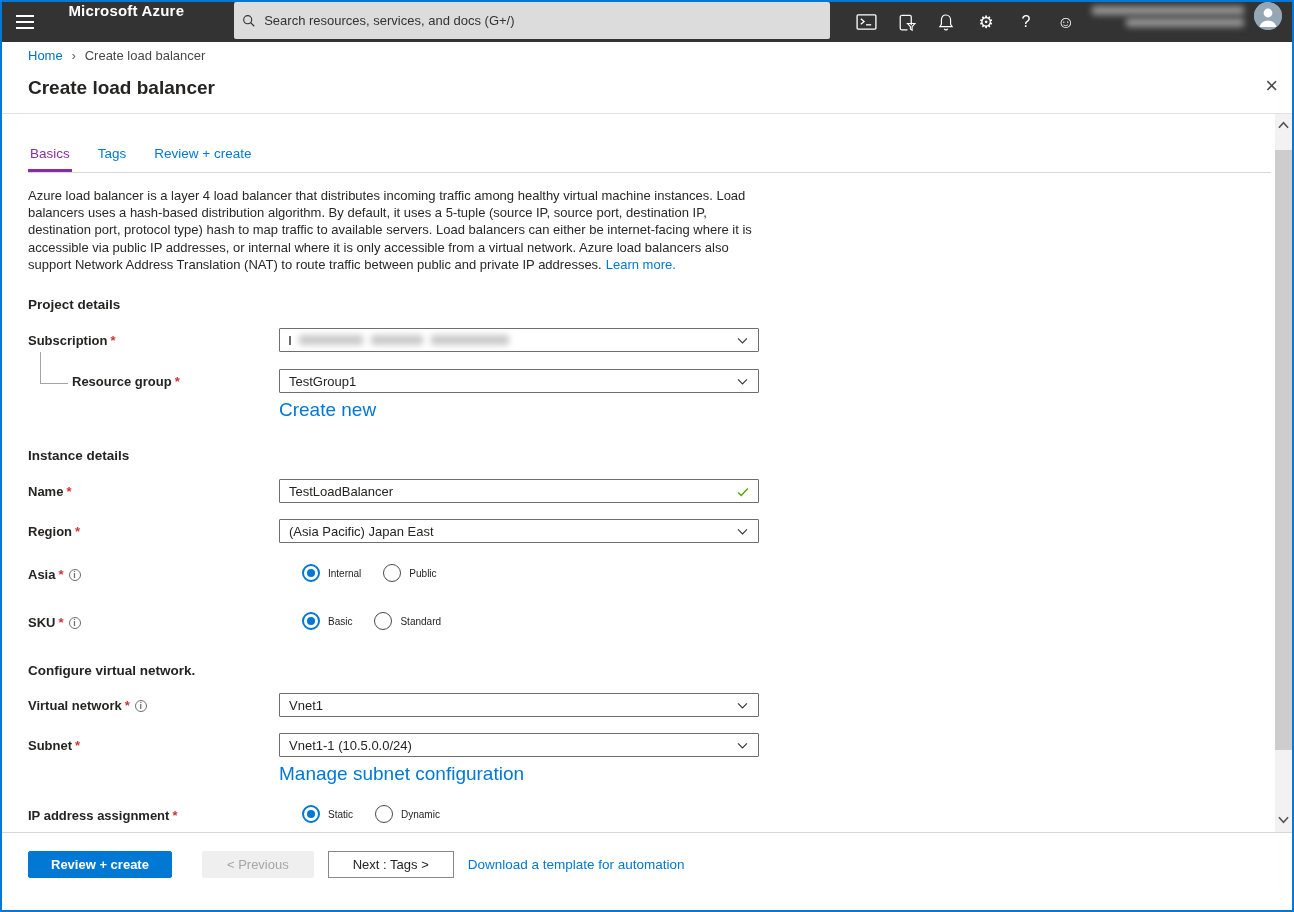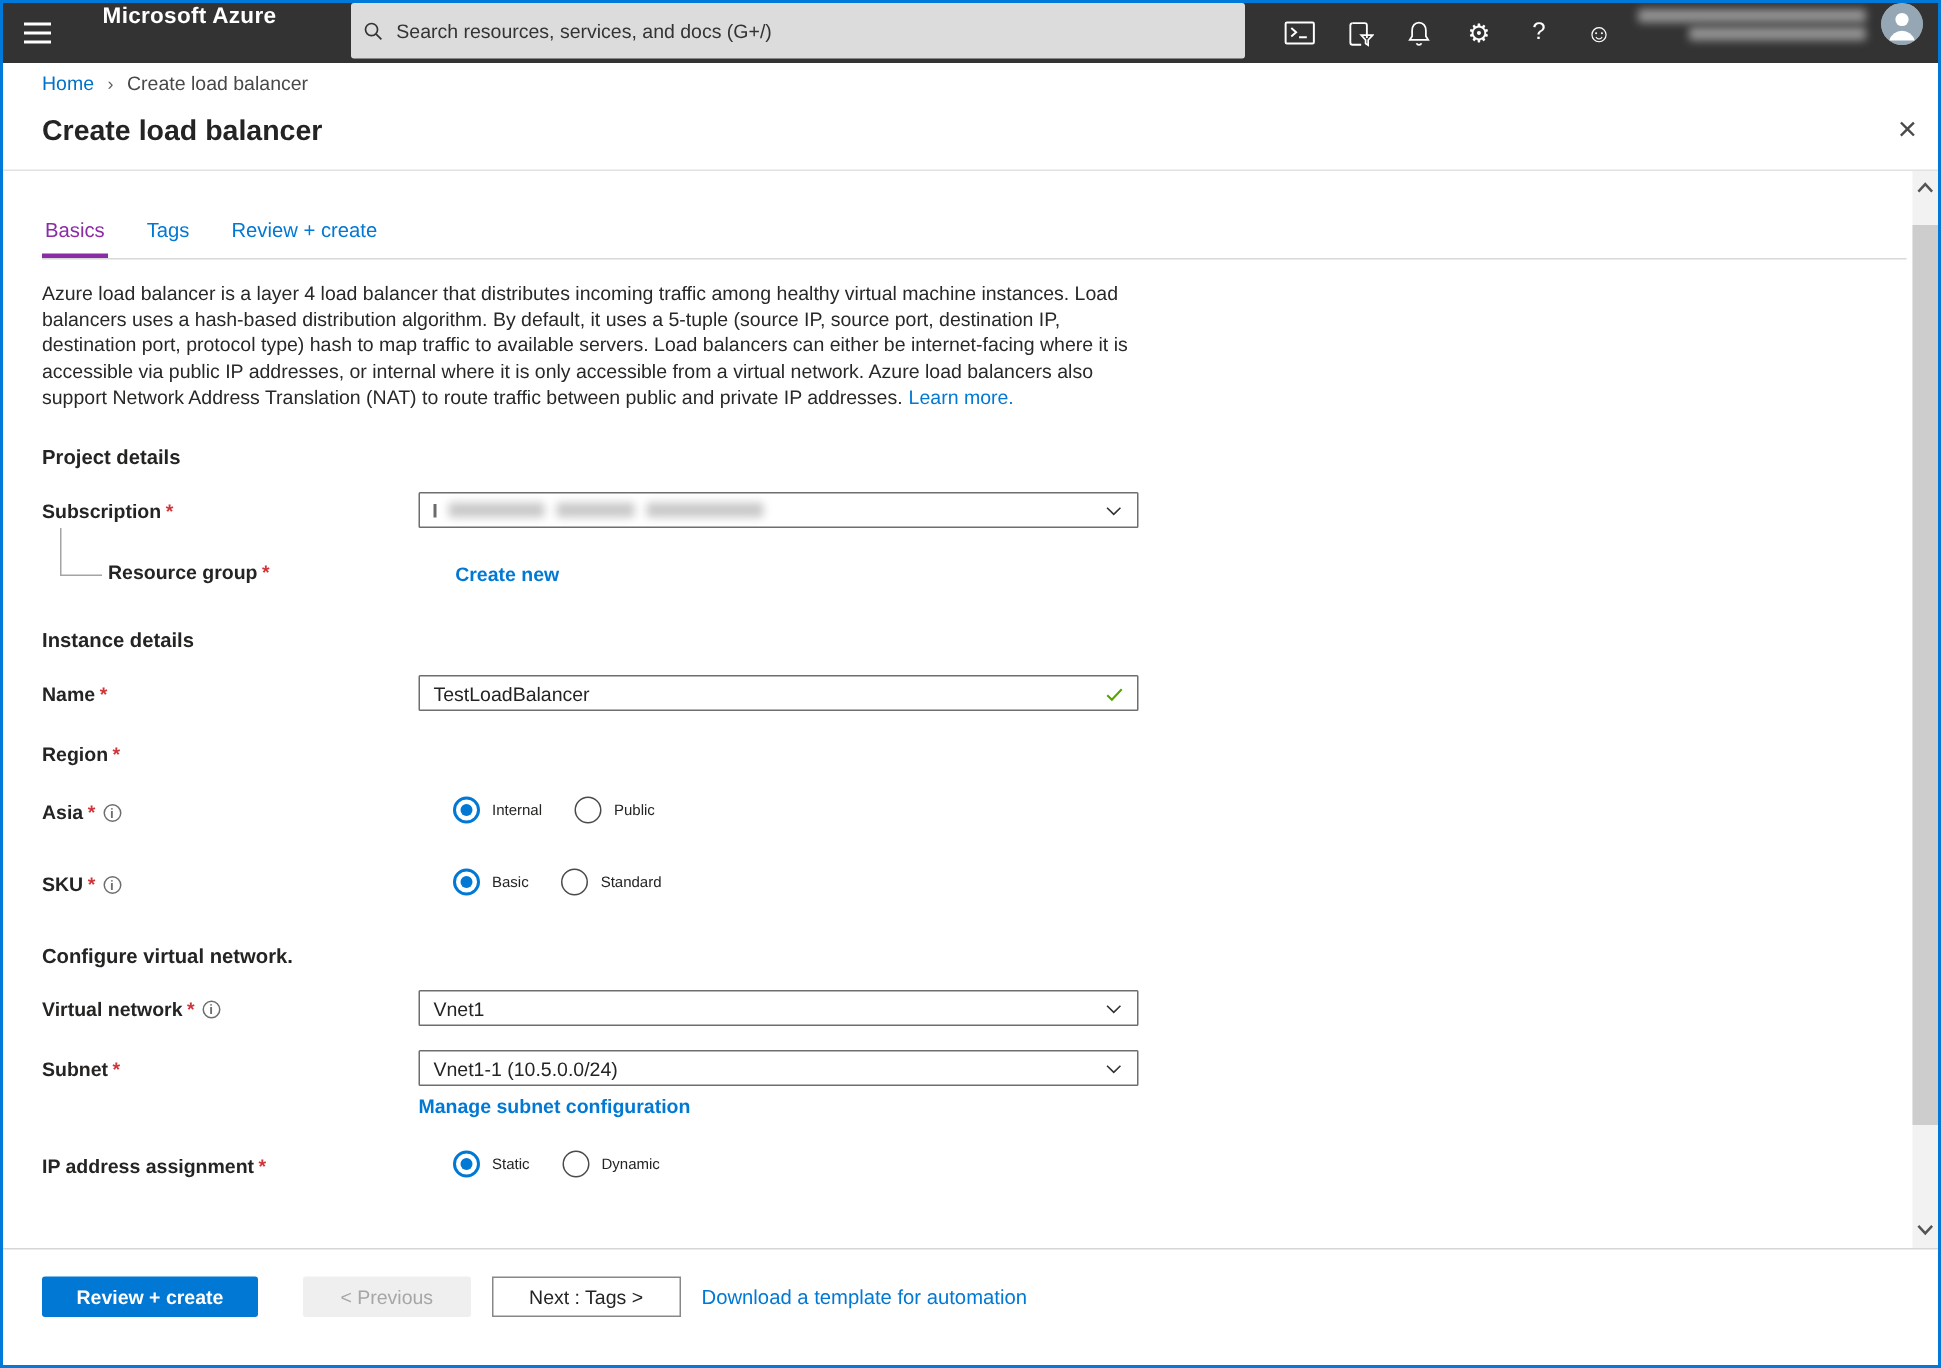--- a/index.html
+++ b/index.html
@@ -49,21 +49,21 @@
   .fctrl { width:480px; }
   .req { color:#d13438; margin-left:3px; font-size:13px; }
   .info-i { display:inline-block; width:12px; height:12px; border:1px solid #6e6e6e; border-radius:50%; color:#6e6e6e; font-size:9px; line-height:10px; text-align:center; margin-left:5px; vertical-align:1px; font-style:normal; }
 
   .dropdown, .tinput { width:480px; height:24px; border:1px solid #6e6e6e; border-radius:1px; background:#fff; display:flex; align-items:center; padding:0 9px; font-size:13px; color:#252423; }
   .dropdown { justify-content:space-between; cursor:pointer; }
   .dropdown .chev { flex:0 0 auto; }
   .tinput { position:relative; padding-right:28px; }
   .tinput input { border:none; outline:none; width:100%; font-size:13px; color:#252423; font-family:inherit; background:transparent; }
   .checkmark { position:absolute; right:8px; top:5px; }
-  .sub-link { display:inline-block; margin-top:6px; font-size:13px; color:#0078d4; cursor:pointer; font-weight:700; text-decoration:none; }
+  .sub-link { display:inline-block; margin-top:6px; font-size:19px; color:#0078d4; cursor:pointer; font-weight:400; text-decoration:none; }
   .redacted { display:flex; align-items:center; gap:8px; }
   .redact-blob { height:10px; background:#c9c9c9; border-radius:2px; filter:blur(3px); }
 
   .connector { position:absolute; left:12px; top:-17px; width:28px; height:32px; border-left:1px solid #a6a4a2; border-bottom:1px solid #a6a4a2; }
   .indent { padding-left:44px; }
 
   .radio-group { display:flex; align-items:center; padding-top:2px; }
   .radio-opt { display:flex; align-items:center; margin-right:22px; cursor:pointer; }
   .radio { width:18px; height:18px; border-radius:50%; border:1px solid #4a4a4a; position:relative; background:#fff; }
   .radio.sel { border:2px solid #0078d4; }
@@ -187,20 +187,26 @@
         </div>
       </div>
     </div>
 
     <div class="frow" style="margin-top:17px;">
       <div class="connector"></div>
       <div class="flabel indent">
         <span>Resource group</span><span class="req">*</span>
       </div>
       <div class="fctrl">
+        <div class="dropdown">
+          <span>TestGroup1</span>
+          <svg class="chev" width="13" height="13" viewBox="0 0 16 16">
+              <path d="M2.5 5.5 L8 11 L13.5 5.5" fill="none" stroke="#333" stroke-width="1.3"></path>
+            </svg>
+        </div>
         <a class="sub-link">Create new</a>
       </div>
     </div>
 
     <div class="sec-heading mt28">Instance details</div>
 
     <div class="frow" style="margin-top:16px;">
       <div class="flabel">
         <span>Name</span><span class="req">*</span>
       </div>
@@ -210,20 +216,28 @@
           <svg class="checkmark" width="14" height="14" viewBox="0 0 16 16">
               <path d="M2.5 8.5 L6 12 L13.5 4" fill="none" stroke="#57a300" stroke-width="1.6"></path>
             </svg>
         </div>
       </div>
     </div>
 
     <div class="frow" style="margin-top:16px;">
       <div class="flabel">
         <span>Region</span><span class="req">*</span>
+      </div>
+      <div class="fctrl">
+        <div class="dropdown">
+          <span>(Asia Pacific) Japan East</span>
+          <svg class="chev" width="13" height="13" viewBox="0 0 16 16">
+              <path d="M2.5 5.5 L8 11 L13.5 5.5" fill="none" stroke="#333" stroke-width="1.3"></path>
+            </svg>
+        </div>
       </div>
     </div>
 
     <div class="frow" style="margin-top:19px;">
       <div class="flabel">
         <span>Asia</span><span class="req">*</span><span class="info-i">i</span>
       </div>
       <div class="fctrl">
         <div class="radio-group">
           <div class="radio-opt">

